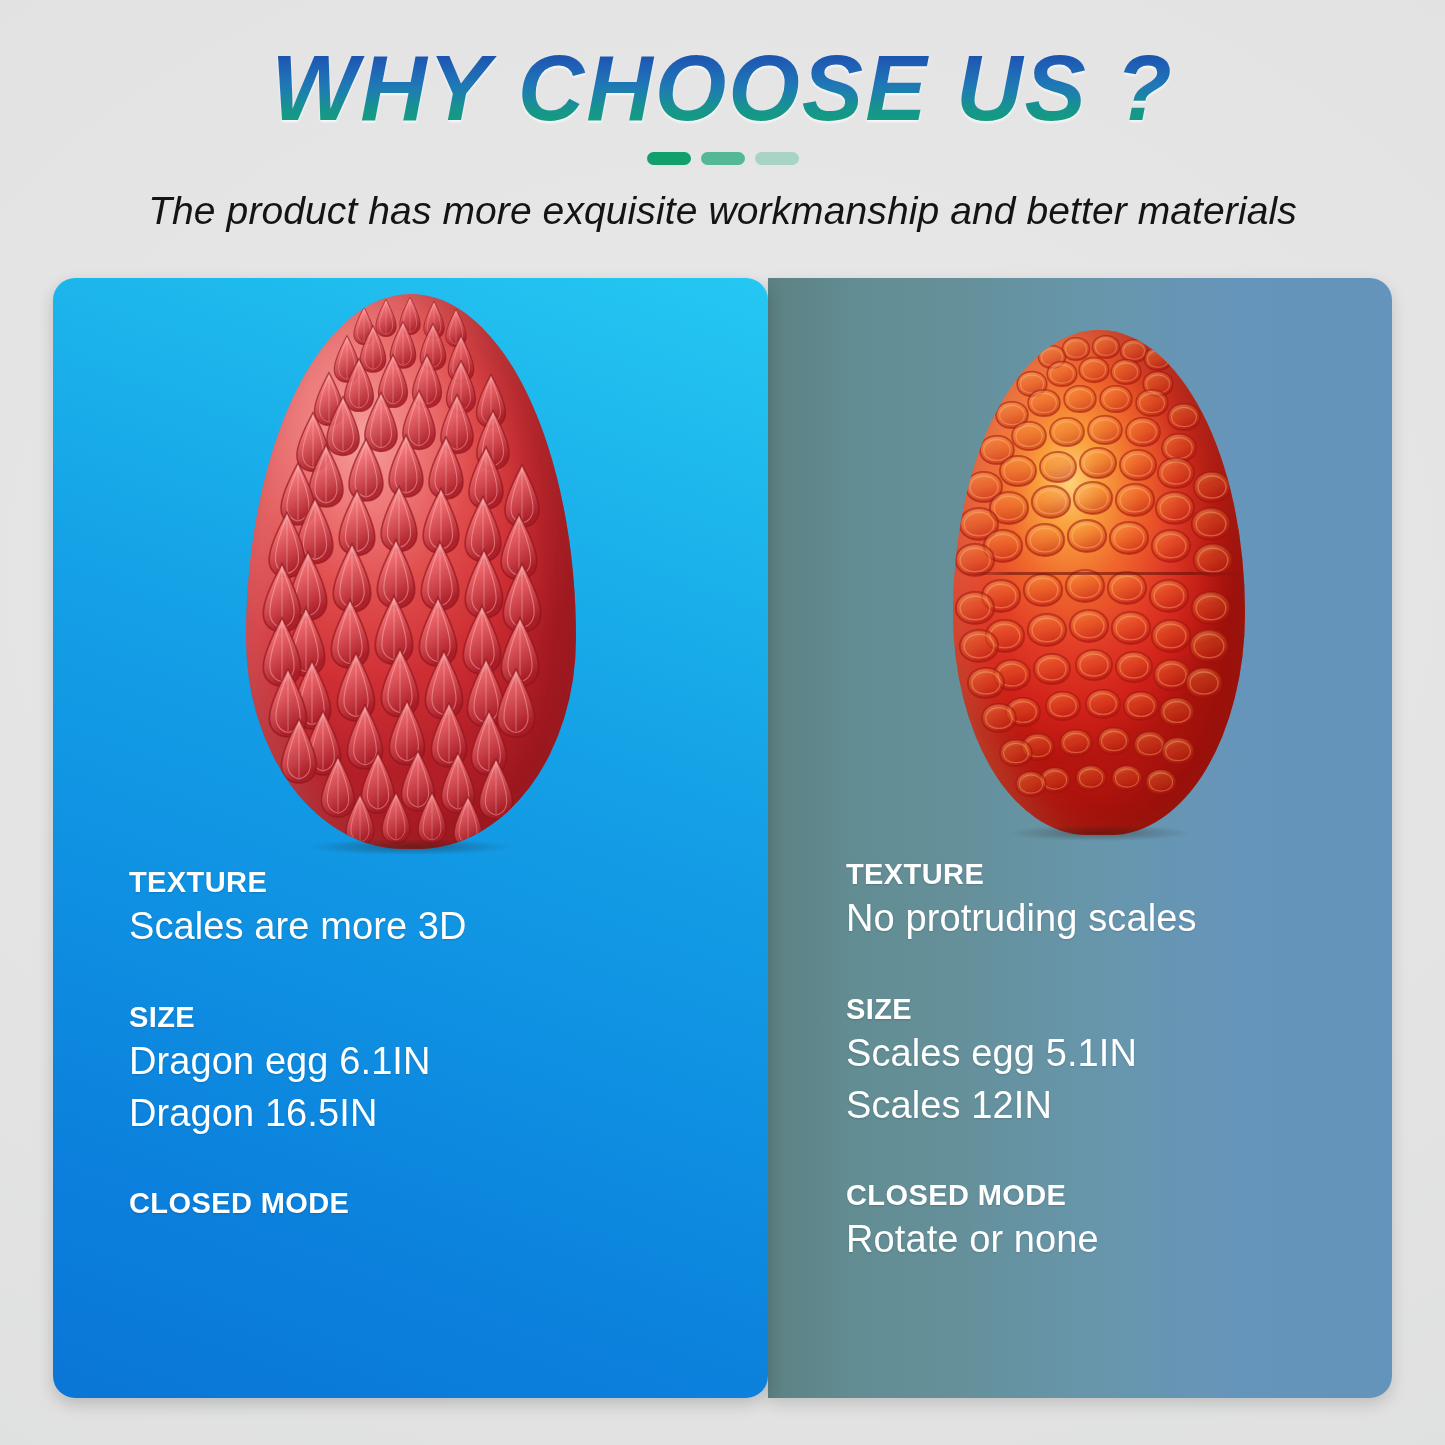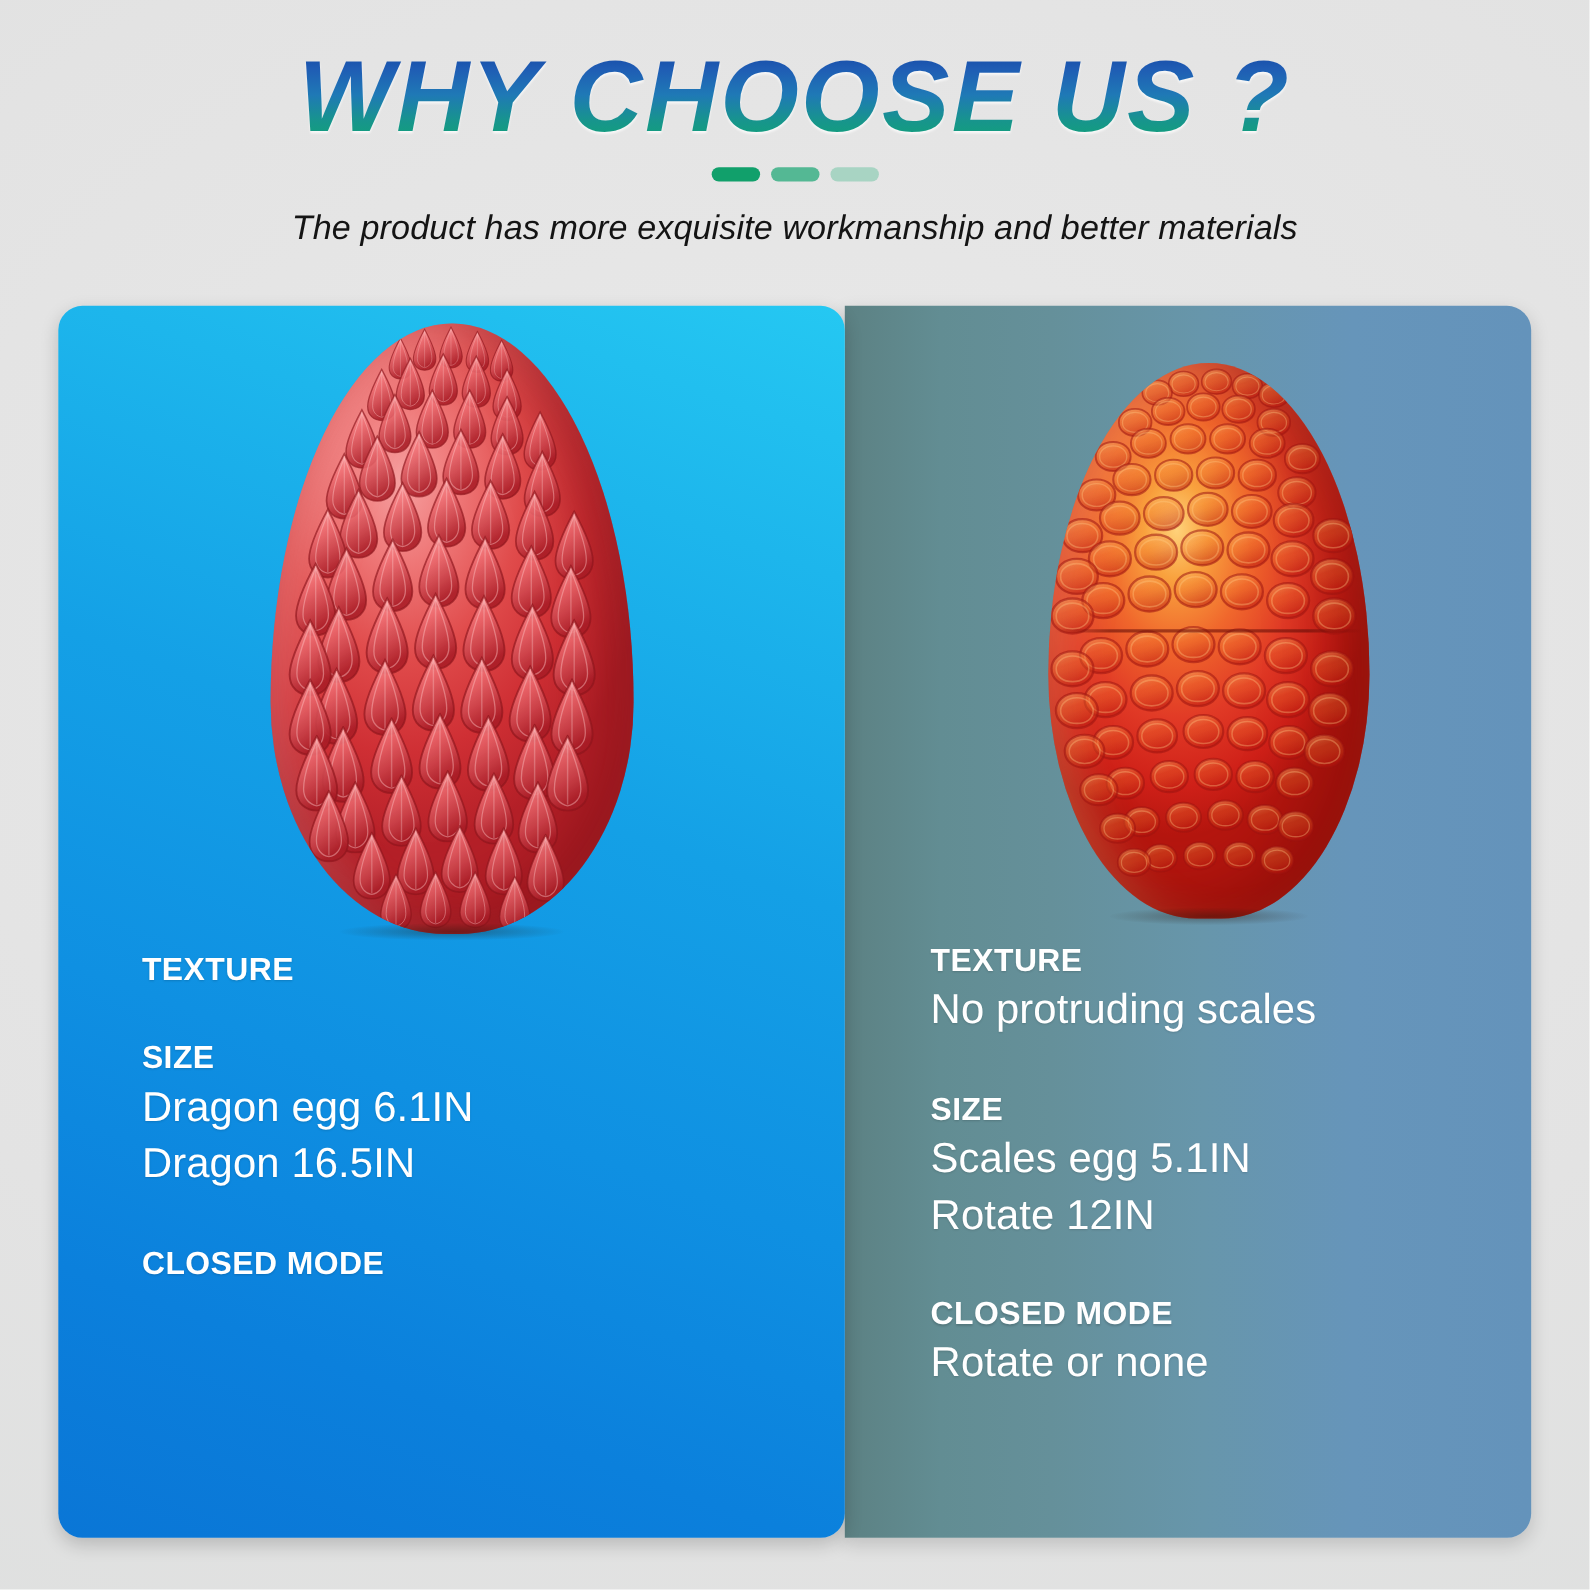--- a/index.html
+++ b/index.html
@@ -52,21 +52,21 @@
   .dash {
     height:13px;
     border-radius:7px;
   }
   .dash.d1 { width:44px; background:#11a06b; }
   .dash.d2 { width:44px; background:#54b894; }
   .dash.d3 { width:44px; background:#a8d4c3; }
 
   .subtitle {
     margin-top:24px;
-    font-size:31px;
+    font-size:39px;
     color:#141414;
     letter-spacing:.1px;
   }
 
   
   .panels {
     position:absolute;
     left:53px;
     top:278px;
     width:1339px;
@@ -374,20 +374,21 @@
           </svg>
         </div>
         <div class="egg-shadow"></div>
       </div>
     </div>
 
     <div class="specs">
 
       <div class="spec-block">
         <div class="spec-title">TEXTURE</div>
+        <div class="spec-line first">Scales are more 3D</div>
       </div>
 
       <div class="spec-block">
         <div class="spec-title">SIZE</div>
         <div class="spec-line first">Dragon egg 6.1IN</div>
         <div class="spec-line">Dragon 16.5IN</div>
       </div>
 
       <div class="spec-block">
         <div class="spec-title">CLOSED MODE</div>
@@ -533,21 +534,21 @@
     <div class="specs specs-right">
 
       <div class="spec-block">
         <div class="spec-title">TEXTURE</div>
         <div class="spec-line first">No protruding scales</div>
       </div>
 
       <div class="spec-block">
         <div class="spec-title">SIZE</div>
         <div class="spec-line first">Scales egg 5.1IN</div>
-        <div class="spec-line">Rotate 12IN</div>
+        <div class="spec-line">Scales 12IN</div>
       </div>
 
       <div class="spec-block">
         <div class="spec-title">CLOSED MODE</div>
         <div class="spec-line first">Rotate or none</div>
       </div>
 
     </div>
   </div>
 

